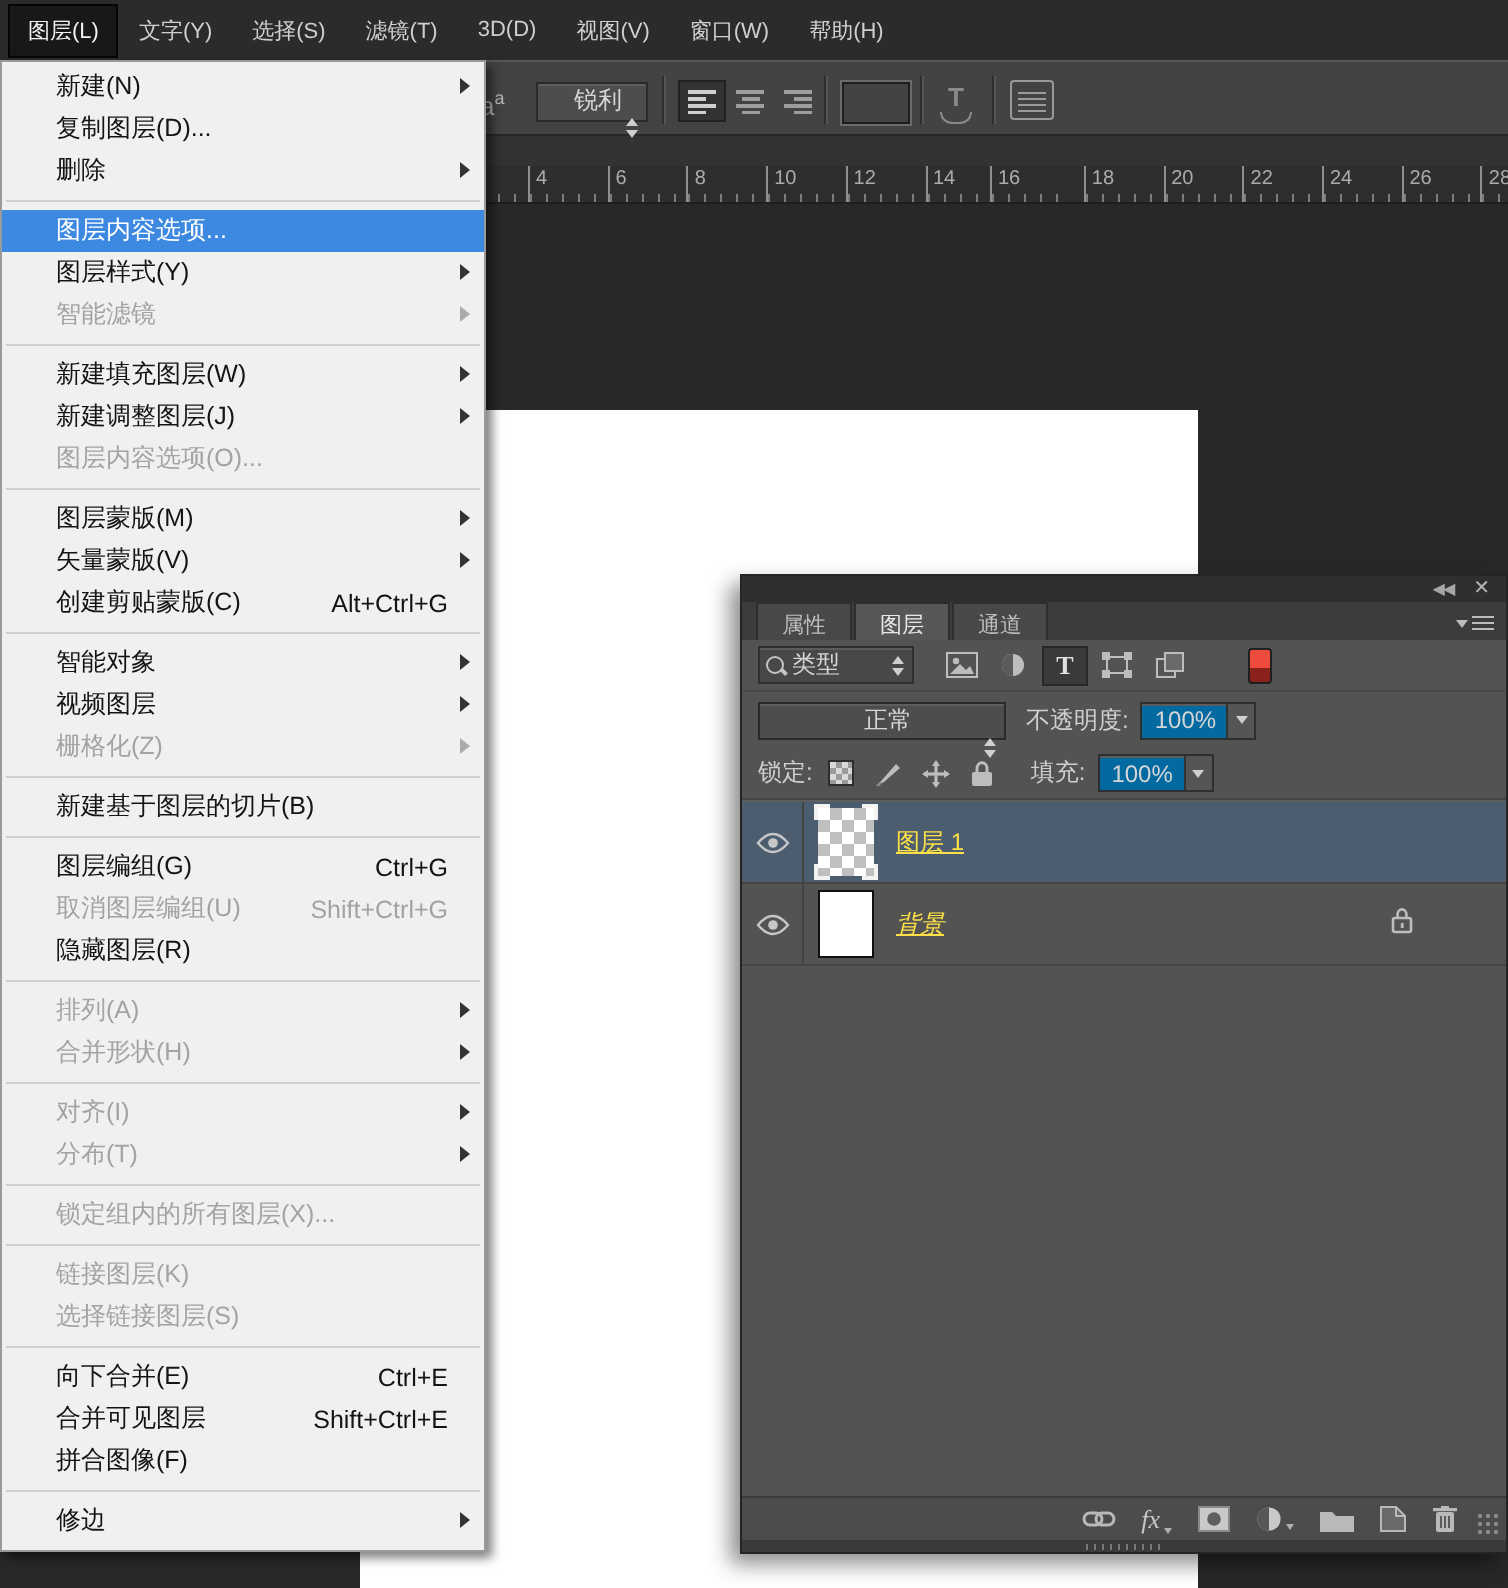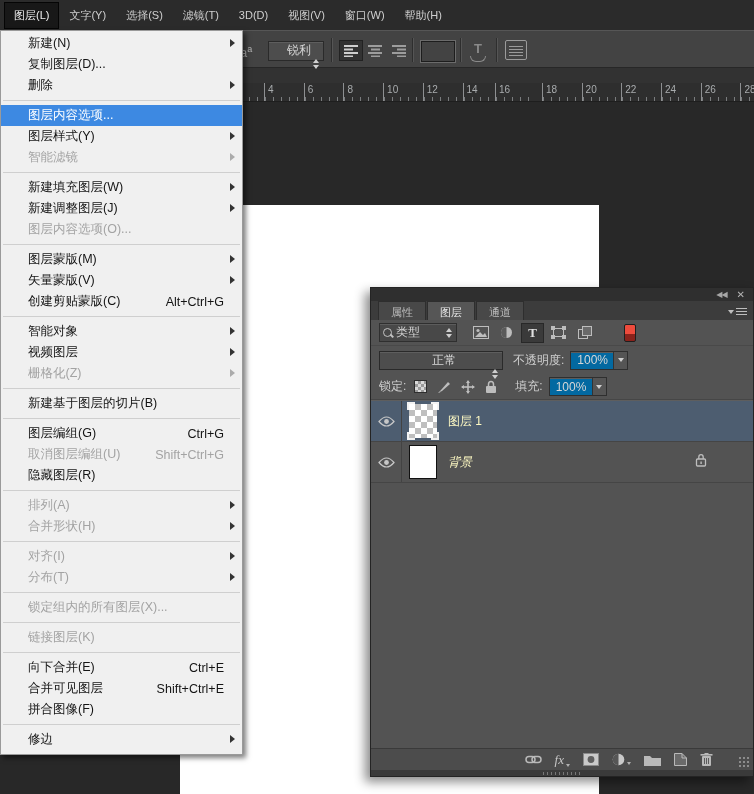--- a/index.html
+++ b/index.html
@@ -108,27 +108,27 @@
   .thumb{width:28px;height:34px;margin:0 11px 0 7px;position:relative;box-sizing:border-box;}
   .thumb.checker{background-image:linear-gradient(45deg,#bfbfbf 25%,transparent 25%,transparent 75%,#bfbfbf 75%),
                  linear-gradient(45deg,#bfbfbf 25%,#fff 25%,#fff 75%,#bfbfbf 75%);
                  background-size:12px 12px;background-position:0 0,6px 6px;}
   .thumb.white{background:#fff;border:1px solid #111;}
   .corner{position:absolute;width:6px;height:6px;border:0 solid #f2f2f2;}
   .c-tl{left:-2px;top:-2px;border-left-width:2px;border-top-width:2px;}
   .c-tr{right:-2px;top:-2px;border-right-width:2px;border-top-width:2px;}
   .c-bl{left:-2px;bottom:-2px;border-left-width:2px;border-bottom-width:2px;}
   .c-br{right:-2px;bottom:-2px;border-right-width:2px;border-bottom-width:2px;}
-  .lname{font-size:12px;color:#fef9c3;}
+  .lname{font-size:12px;color:#fde047;text-decoration:underline;}
   .lname.italic{font-style:italic;}
   .locksvg{margin-left:auto;margin-right:46px;}
   .pfill{flex:1;}
   .pbottom{position:absolute;left:0;right:0;bottom:6px;height:21px;background:#4c4c4c;
            border-top:1px solid #3a3a3a;display:flex;align-items:center;justify-content:flex-end;
-           gap:13px;padding-right:40px;}
+           gap:13px;padding-right:24px;}
   .bico{display:flex;align-items:flex-end;color:#b9b9b9;}
   .fxtxt{font-family:"Liberation Serif",serif;font-style:italic;font-size:13px;color:#c6c6c6;}
   .tinydrop{width:0;height:0;border-left:2.5px solid transparent;border-right:2.5px solid transparent;
             border-top:3px solid #b0b0b0;margin-left:2px;margin-bottom:1px;}
   .grip{position:absolute;right:3px;bottom:8px;width:12px;height:12px;
         background-image:radial-gradient(#8c8c8c 35%,transparent 40%);background-size:4px 4px;}
   .pstrip{position:absolute;left:0;right:0;bottom:0;height:6px;background:#3a3a3a;
           display:flex;align-items:center;justify-content:center;}
   .pstrip i{width:38px;height:3px;
             background-image:repeating-linear-gradient(90deg,#777 0,#777 1px,transparent 1px,transparent 4px);}
@@ -344,20 +344,23 @@
         <span class="lbl">分布(T)</span>
         <span class="arrow"></span>
       </div>
       <div class="msep"></div>
       <div class="mi dis">
         <span class="lbl">锁定组内的所有图层(X)...</span>
       </div>
       <div class="msep"></div>
       <div class="mi dis">
         <span class="lbl">链接图层(K)</span>
+      </div>
+      <div class="mi dis">
+        <span class="lbl">选择链接图层(S)</span>
       </div>
       <div class="msep"></div>
       <div class="mi">
         <span class="lbl">向下合并(E)</span>
         <span class="sc">Ctrl+E</span>
       </div>
       <div class="mi">
         <span class="lbl">合并可见图层</span>
         <span class="sc">Shift+Ctrl+E</span>
       </div>

